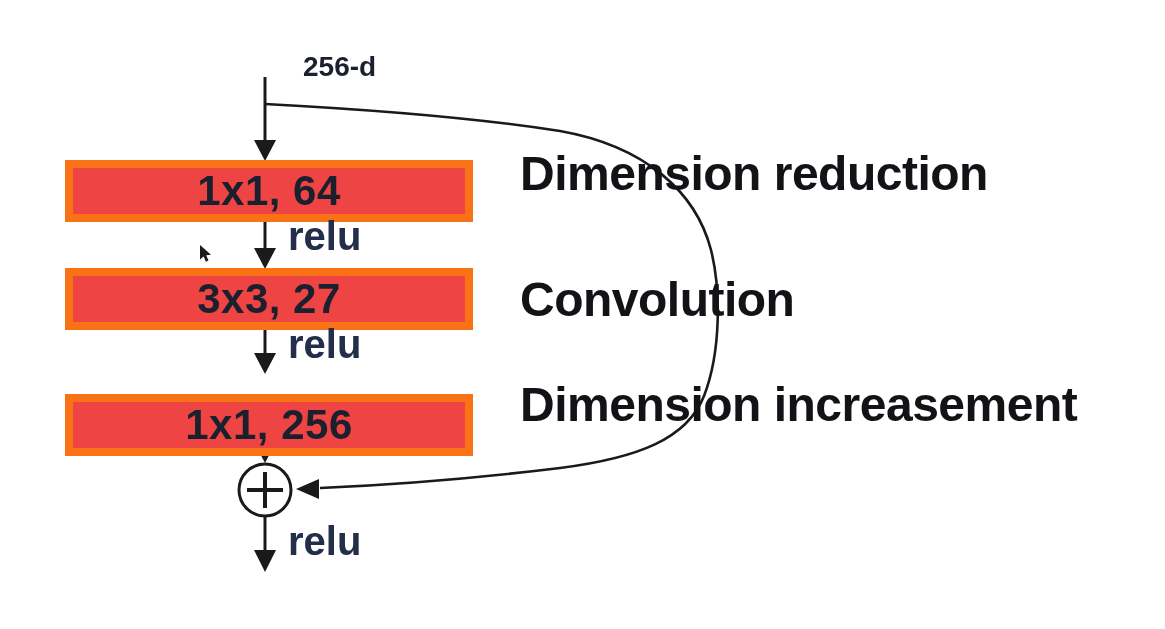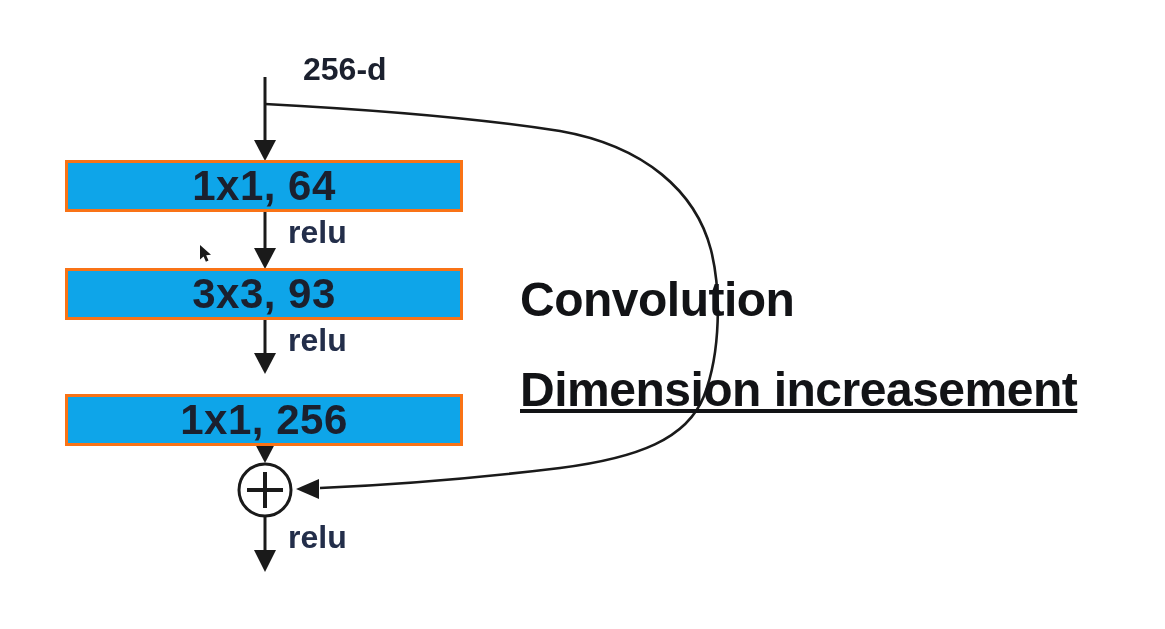--- a/index.html
+++ b/index.html
@@ -3,40 +3,40 @@
 <meta charset="utf-8">
 <style>
   html,body{margin:0;padding:0;background:#ffffff;}
   .stage{
     position:relative;width:1165px;height:629px;background:#ffffff;
     font-family:"Liberation Sans", sans-serif;overflow:hidden;
   }
   .stage svg{position:absolute;left:0;top:0;}
   .box{
     position:absolute;left:65px;width:392px;height:46px;
-    border:3px solid #f97316;background:#0ea5e9;
+    border:8px solid #f97316;background:#ef4444;
     display:flex;align-items:center;justify-content:center;
   }
   .box span{
     font-size:42px;font-weight:700;color:#1b202e;line-height:1;
     letter-spacing:.5px;
   }
   .b1{top:160px;}
   .b2{top:268px;}
   .b3{top:394px;}
   .lbl{position:absolute;line-height:1;white-space:nowrap;}
-  .input-lbl{left:303px;top:53px;font-size:32px;font-weight:700;color:#1b202e;}
-  .relu{font-size:32px;font-weight:700;color:#232e4a;left:288px;}
+  .input-lbl{left:303px;top:53px;font-size:28px;font-weight:700;color:#1b202e;}
+  .relu{font-size:40px;font-weight:700;color:#232e4a;left:288px;}
   .relu1{top:216px;}
   .relu2{top:324px;}
   .relu3{top:521px;}
   .anno{left:520px;font-size:48px;font-weight:700;color:#121316;letter-spacing:-.5px;}
   .a1{top:150px;}
   .a2{top:276px;}
-  .a3{top:366px;text-decoration:underline;}
+  .a3{top:381px;}
 </style>
 </head>
 <body>
 
 <div class="stage">
 
   <svg width="1165" height="629" viewBox="0 0 1165 629">
     <g stroke="#1a1a1a" stroke-width="3" fill="none">
 
       <path d="M265 77 V142"></path>
@@ -70,26 +70,27 @@
       <path d="M200 245 l0 14.5 l3.6 -3.1 l2.3 5.4 l2.6 -1.2 l-2.3 -5.3 l4.8 -0.5 z"></path>
     </g>
   </svg>
 
   <div class="lbl input-lbl">256-d</div>
 
   <div class="box b1">
     <span>1x1, 64</span>
   </div>
   <div class="box b2">
-    <span>3x3, 93</span>
+    <span>3x3, 27</span>
   </div>
   <div class="box b3">
     <span>1x1, 256</span>
   </div>
 
   <div class="lbl relu relu1">relu</div>
   <div class="lbl relu relu2">relu</div>
   <div class="lbl relu relu3">relu</div>
 
+  <div class="lbl anno a1">Dimension reduction</div>
   <div class="lbl anno a2">Convolution</div>
   <div class="lbl anno a3">Dimension increasement</div>
 
 </div>
 
 </body></html>

